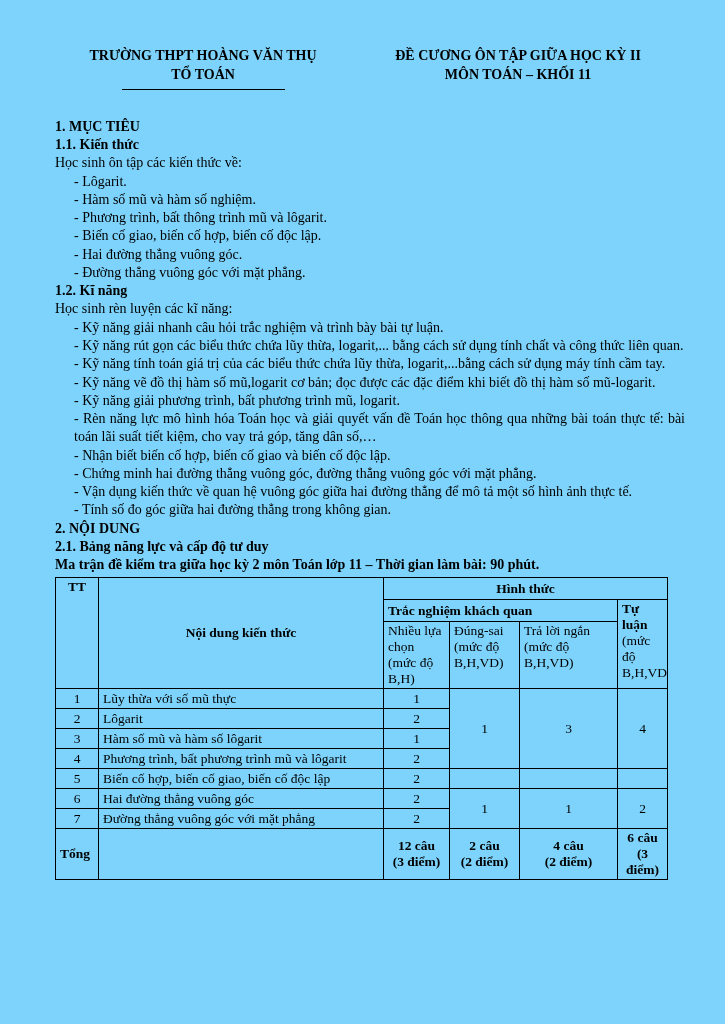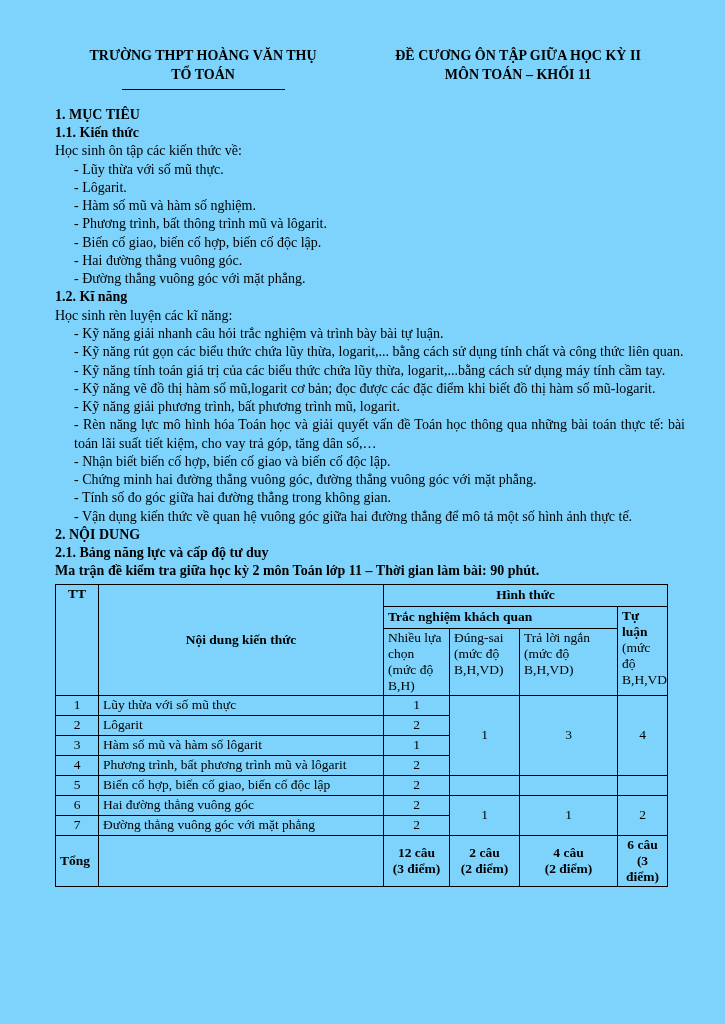--- a/index.html
+++ b/index.html
@@ -14,21 +14,21 @@
     padding:47px 40px 0 55px;
     overflow:hidden;
     background:#7dd3fc;
   }
   
   .doc-header { display:flex; align-items:flex-start; }
   .school-block { width:47%; text-align:center; font-weight:bold; font-size:14px; line-height:1.35; }
   .title-block  { width:53%; text-align:center; font-weight:bold; font-size:14px; line-height:1.35; }
   .school-rule  { width:163px; border-bottom:1.6px solid #000; margin:4px auto 0; height:0; }
   
-  .content { margin-top:16px; font-size:14px; line-height:1.305; }
+  .content { margin-top:28px; font-size:14px; line-height:1.305; }
   .content > div { min-height:18px; }
   .b    { font-weight:bold; }
   .ind  { padding-left:19px; }
   .hang { text-indent:19px; }
   .just { text-align:justify; }
   
   table.matrix {
     border-collapse:collapse;
     width:612px;
     margin-top:3px;
@@ -68,39 +68,38 @@
     <div class="title-block">
       <div>ĐỀ CƯƠNG ÔN TẬP GIỮA HỌC KỲ II</div>
       <div>MÔN TOÁN – KHỐI 11</div>
     </div>
   </div>
 
   <div class="content">
     <div class="b">1. MỤC TIÊU</div>
     <div class="b">1.1. Kiến thức</div>
     <div>Học sinh ôn tập các kiến thức về:</div>
-    <div class="ind">- Lũy thừa với số mũ thực.</div>
     <div class="ind">- Lôgarit.</div>
     <div class="ind">- Hàm số mũ và hàm số nghiệm.</div>
     <div class="ind">- Phương trình, bất thông trình mũ và lôgarit.</div>
     <div class="ind">- Biến cố giao, biến cố hợp, biến cố độc lập.</div>
     <div class="ind">- Hai đường thẳng vuông góc.</div>
     <div class="ind">- Đường thẳng vuông góc với mặt phẳng.</div>
     <div class="b">1.2. Kĩ năng</div>
     <div>Học sinh rèn luyện các kĩ năng:</div>
     <div class="ind">- Kỹ năng giải nhanh câu hỏi trắc nghiệm và trình bày bài tự luận.</div>
     <div class="ind just">- Kỹ năng rút gọn các biểu thức chứa lũy thừa, logarit,... bằng cách sử dụng tính chất và công thức liên quan.</div>
     <div class="hang just">- Kỹ năng tính toán giá trị của các biểu thức chứa lũy thừa, logarit,...bằng cách sử dụng máy tính cầm tay.</div>
     <div class="ind">- Kỹ năng vẽ đồ thị hàm số mũ,logarit cơ bản; đọc được các đặc điểm khi biết đồ thị hàm số mũ-logarit.</div>
     <div class="ind">- Kỹ năng giải phương trình, bất phương trình mũ, logarit.</div>
     <div class="ind just">- Rèn năng lực mô hình hóa Toán học và giải quyết vấn đề Toán học thông qua những bài toán thực tế: bài toán lãi suất tiết kiệm, cho vay trả góp, tăng dân số,…</div>
     <div class="ind">- Nhận biết biến cố hợp, biến cố giao và biến cố độc lập.</div>
     <div class="ind">- Chứng minh hai đường thẳng vuông góc, đường thẳng vuông góc với mặt phẳng.</div>
+    <div class="ind">- Vận dụng kiến thức về quan hệ vuông góc giữa hai đường thẳng để mô tả một số hình ảnh thực tế.</div>
     <div class="ind">- Tính số đo góc giữa hai đường thẳng trong không gian.</div>
-    <div class="ind">- Vận dụng kiến thức về quan hệ vuông góc giữa hai đường thẳng để mô tả một số hình ảnh thực tế.</div>
     <div class="b">2. NỘI DUNG</div>
     <div class="b">2.1. Bảng năng lực và cấp độ tư duy</div>
     <div class="b">Ma trận đề kiểm tra giữa học kỳ 2 môn Toán lớp 11 – Thời gian làm bài: 90 phút.</div>
   </div>
 
   <table class="matrix">
     <colgroup>
       <col style="width:43px">
         <col style="width:285px">
         <col style="width:66px">

